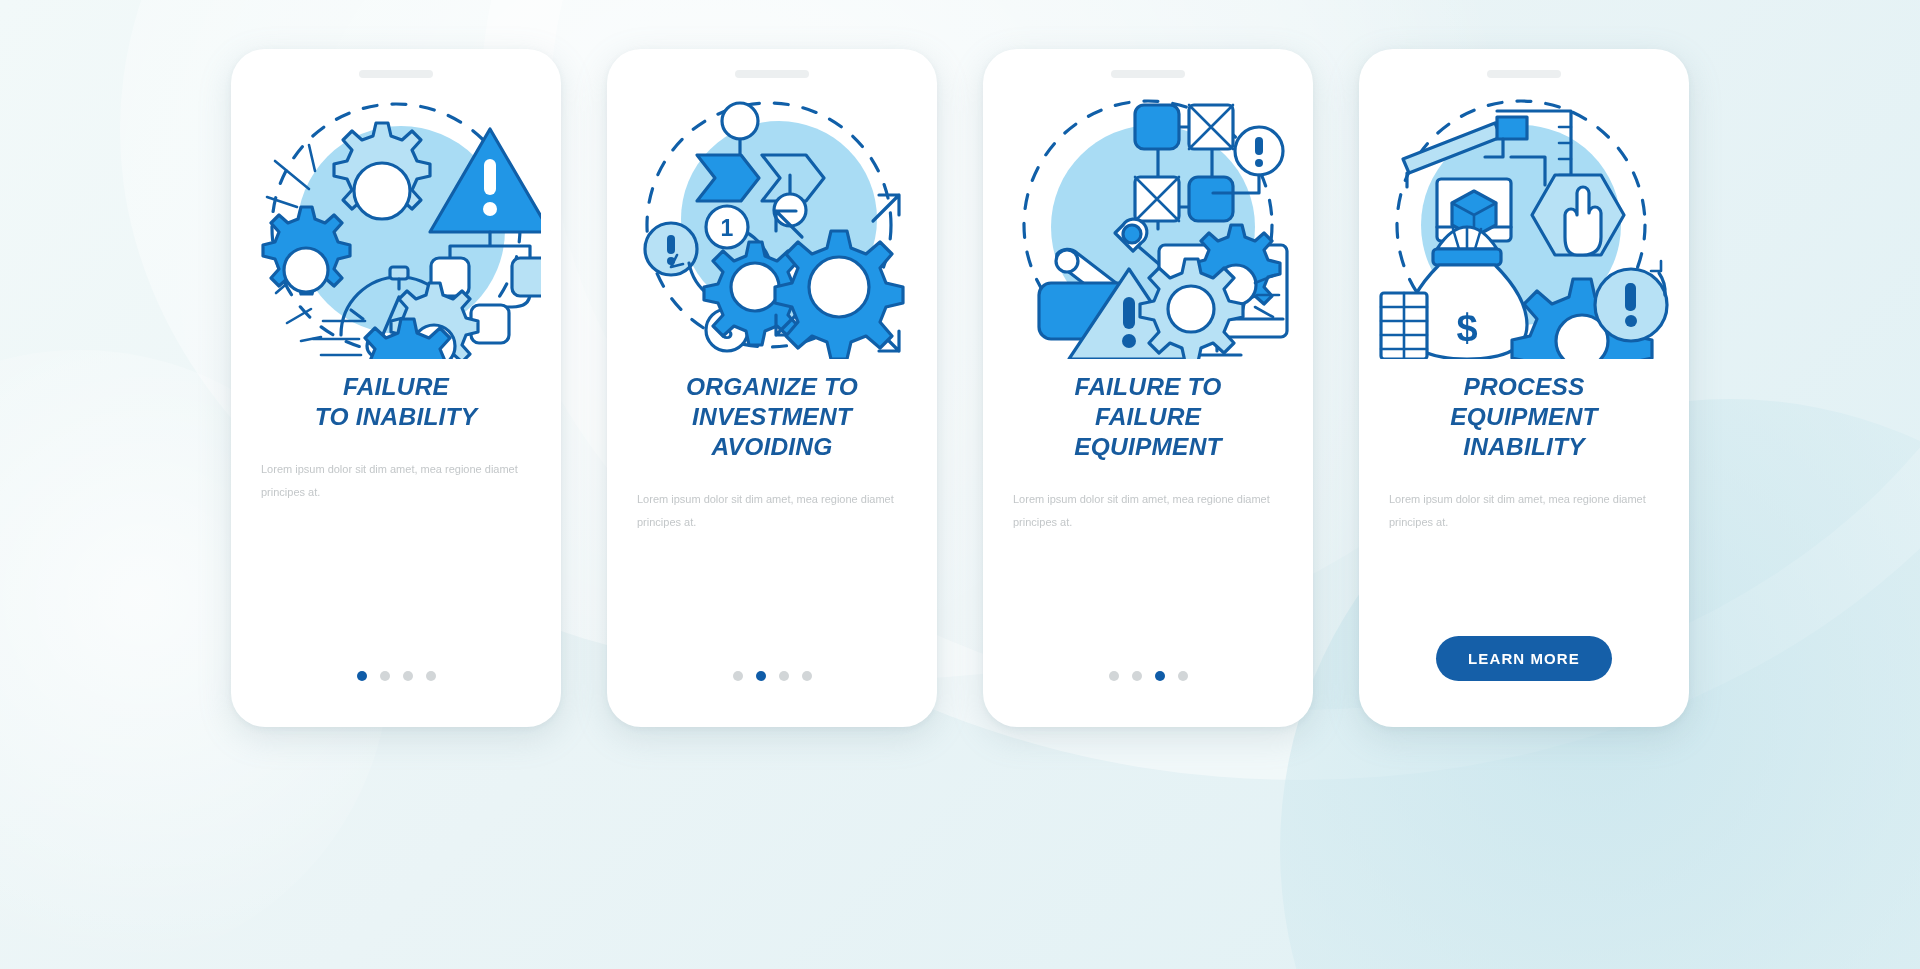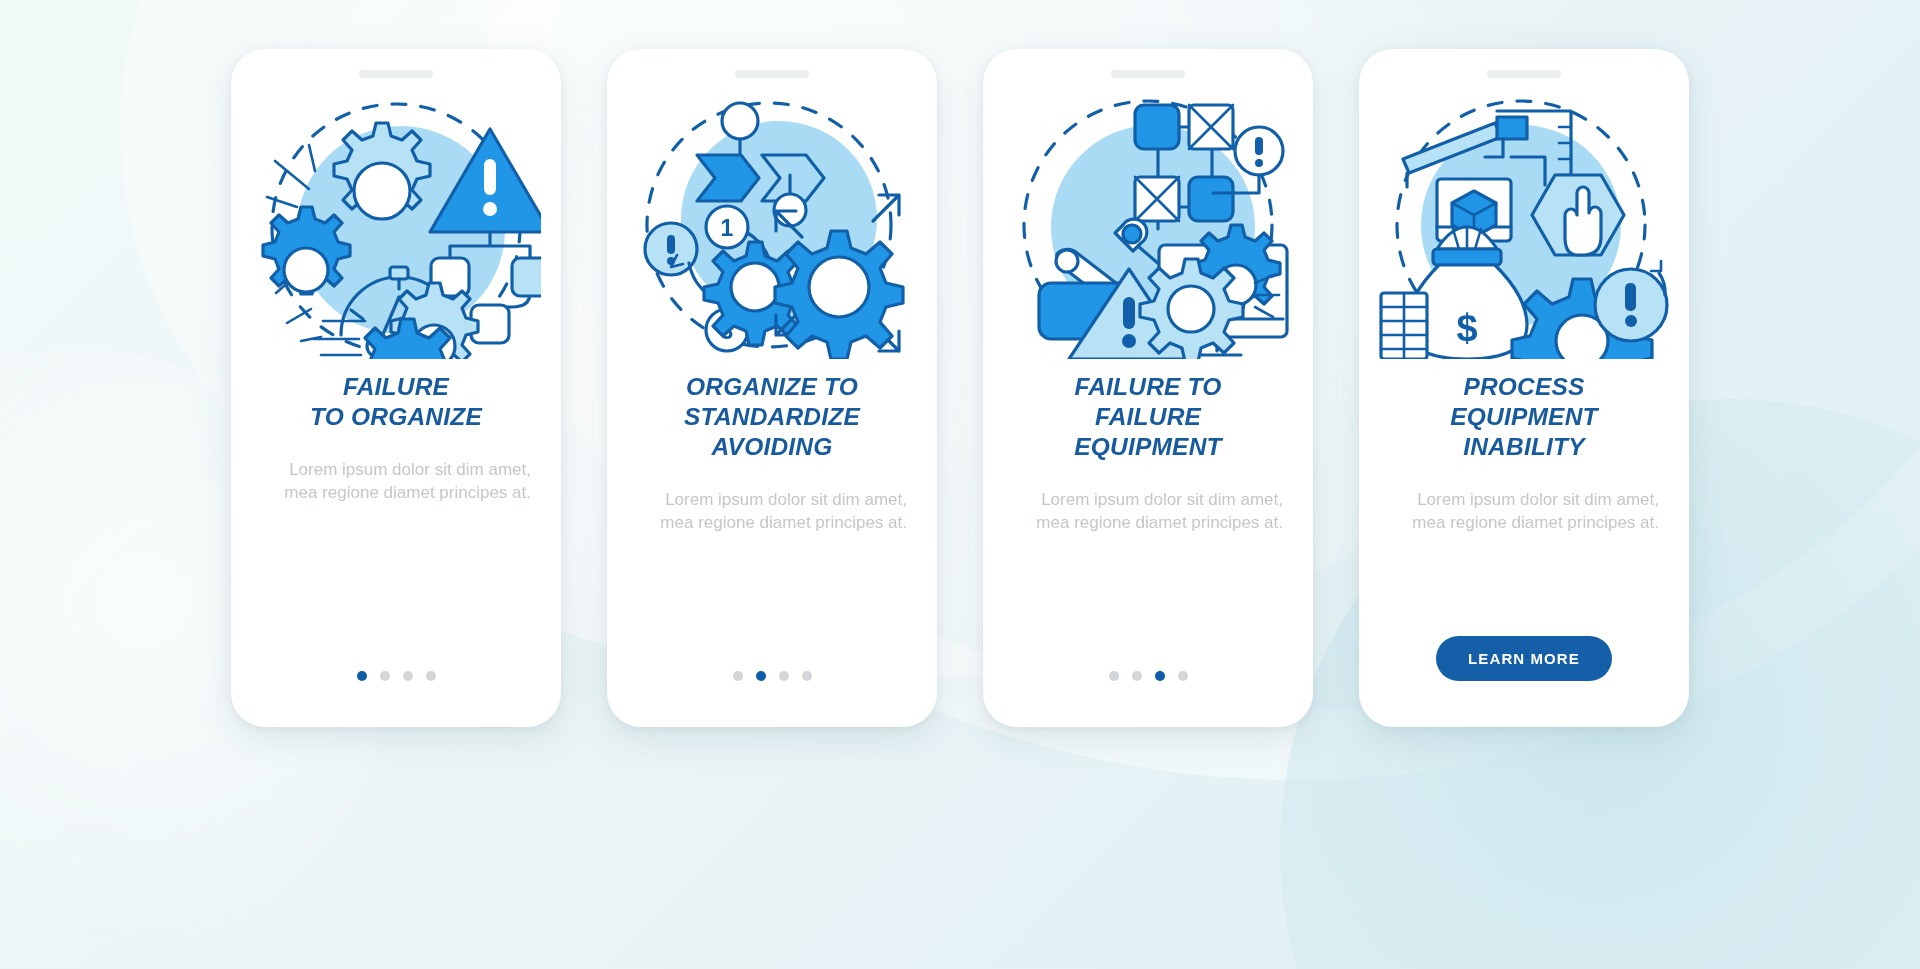--- a/index.html
+++ b/index.html
@@ -101,23 +101,23 @@
     color: #175b9e;
     font-size: 24.5px;
     line-height: 30px;
     font-weight: bold;
     letter-spacing: .2px;
     flex: none;
     font-style: italic;
   }
   .card-desc {
     margin: 26px 30px 0;
-    text-align: right;
+    text-align: left;
     color: #c3c7c9;
-    font-size: 17px;
+    font-size: 11px;
     line-height: 23px;
     flex: none;
   }
 
   
   .card-footer {
     margin-top: auto;
     margin-bottom: 46px;
     display: flex;
     align-items: center;
@@ -229,21 +229,21 @@
           </g>
           <g>
             <path class="st-fill" d="M150 222 l13 0 3 14 12 5 11-10 10 10 -10 11 5 12 14 3 0 13 -14 3 -5 12 10 11 -10 10 -11-10 -12 5 -3 14 -13 0 -3-14 -12-5 -11 10 -10-10 10-11 -5-12 -14-3 0-13 14-3 5-12 -10-11 10-10 11 10 12-5z"></path>
             <circle class="st-white" cx="156" cy="297" r="25"></circle>
           </g>
         </svg>
       </div>
 
       <div class="card-title">
         <span>FAILURE</span><br>
-        <span>TO ORGANIZE</span>
+        <span>TO INABILITY</span>
       </div>
 
       <div class="card-desc">Lorem ipsum dolor sit dim amet, mea regione diamet principes at.</div>
 
       <div class="card-footer">
         <div class="dots">
           <span class="dot active"></span>
           <span class="dot"></span>
           <span class="dot"></span>
           <span class="dot"></span>
@@ -305,21 +305,21 @@
 
           <g>
             <path class="st-fill" d="M204 134 l16 0 4 17 15 6 14-12 12 12 -12 14 6 15 17 4 0 16 -17 4 -6 15 12 14 -12 12 -14-12 -15 6 -4 17 -16 0 -4-17 -15-6 -14 12 -12-12 12-14 -6-15 -17-4 0-16 17-4 6-15 -12-14 12-12 14 12 15-6z"></path>
             <circle class="st-white" cx="212" cy="190" r="30"></circle>
           </g>
         </svg>
       </div>
 
       <div class="card-title">
         <span>ORGANIZE TO</span><br>
-        <span>STANDARDIZE</span><br>
+        <span>INVESTMENT</span><br>
         <span>AVOIDING</span>
       </div>
 
       <div class="card-desc">Lorem ipsum dolor sit dim amet, mea regione diamet principes at.</div>
 
       <div class="card-footer">
         <div class="dots">
           <span class="dot"></span>
           <span class="dot active"></span>
           <span class="dot"></span>

